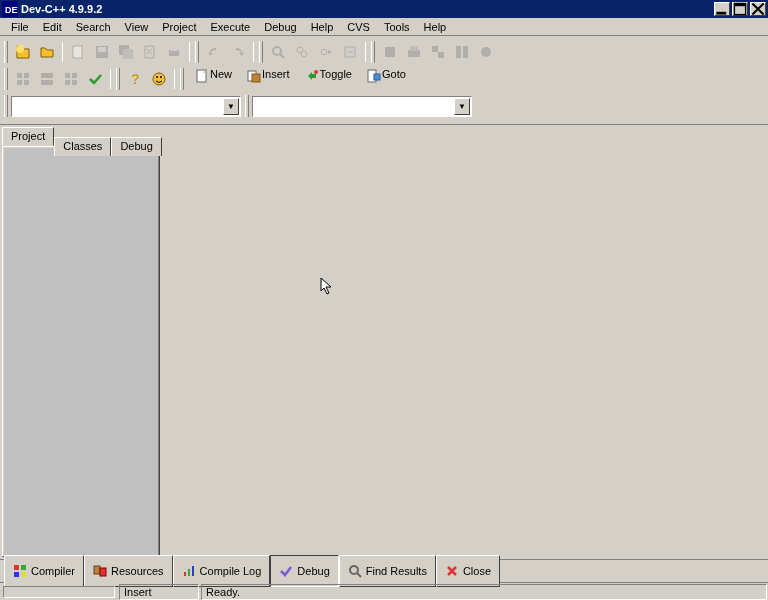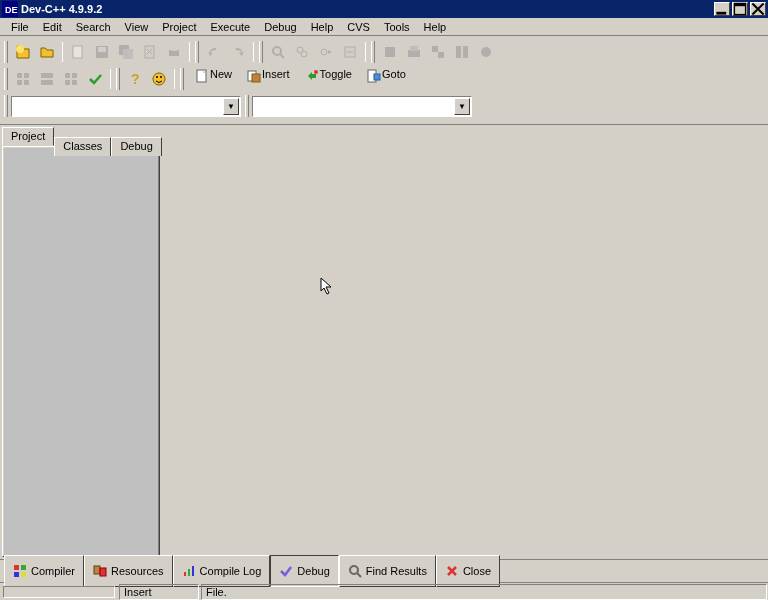--- a/index.html
+++ b/index.html
@@ -517,14 +517,14 @@
       </svg>
     <span>Close</span>
   </div>
 </div>
 
 <div class="statusbar">
   <div style="width:116px;margin:1px">
       <div class="prog"></div>
     </div>
   <div class="cell" style="width:80px">Insert</div>
-  <div class="cell" style="flex:1">File.</div>
+  <div class="cell" style="flex:1">Ready.</div>
 </div>
 
 </body></html>

